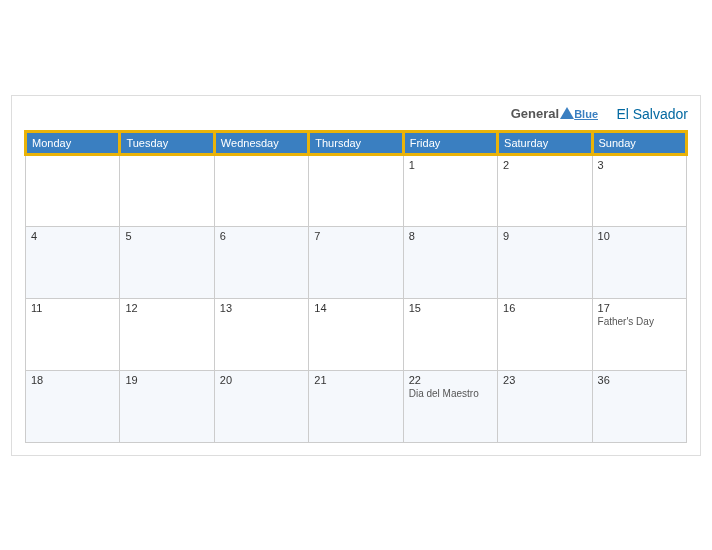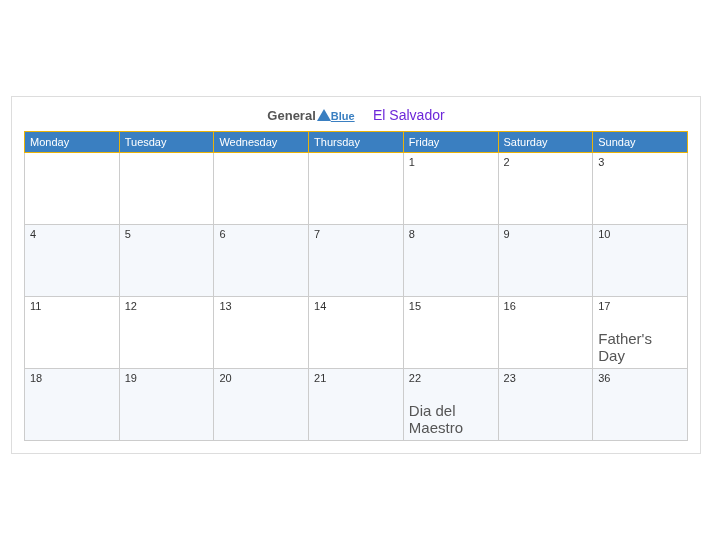--- a/index.html
+++ b/index.html
@@ -14,21 +14,21 @@
     }
     .calendar-wrapper {
       width: 690px;
       background: #fff;
       border: 1px solid #ddd;
       padding: 10px 12px 12px;
     }
     .header {
       display: flex;
       align-items: center;
-      justify-content: center;
+      justify-content: flex-end;
       margin-bottom: 8px;
     }
     .logo {
       display: flex;
       align-items: flex-end;
       font-size: 13px;
       font-weight: bold;
       color: #333;
       line-height: 1;
     }
@@ -52,36 +52,36 @@
     }
     .title {
       font-size: 26px;
       font-weight: normal;
       color: #333;
       text-align: center;
       flex: 1;
     }
     .country {
       font-size: 14px;
-      color: #6d28d9;
+      color: #0369a1;
       text-align: right;
       min-width: 90px;
     }
     .calendar-grid {
       border-collapse: collapse;
       width: 100%;
     }
     .calendar-grid th {
       background-color: #3a7fc1;
       color: #fff;
       font-size: 11px;
       font-weight: normal;
       padding: 4px 5px;
       text-align: left;
-      border: 1px solid #eab308;
+      border: 3px solid #eab308;
       margin-top: 21px;
     }
     .calendar-grid td {
       border: 1px solid #ccc;
       vertical-align: top;
       padding: 3px 5px;
       height: 72px;
       font-size: 11px;
       color: #333;
       background: #fff;
@@ -89,23 +89,23 @@
     }
     .calendar-grid tr:nth-child(even) td {
       background: #f5f8fc;
     }
     .day-num {
       font-size: 11px;
       color: #333;
       display: block;
     }
     .event-text {
-      font-size: 15px;
+      font-size: 10px;
       color: #555;
-      margin-top: 18px;
+      margin-top: 2px;
       display: block;
     }
     .empty-cell {
       background: #f9f9f9;
     }
   </style>
 </head>
 <body>
 
 <div class="calendar-wrapper">

